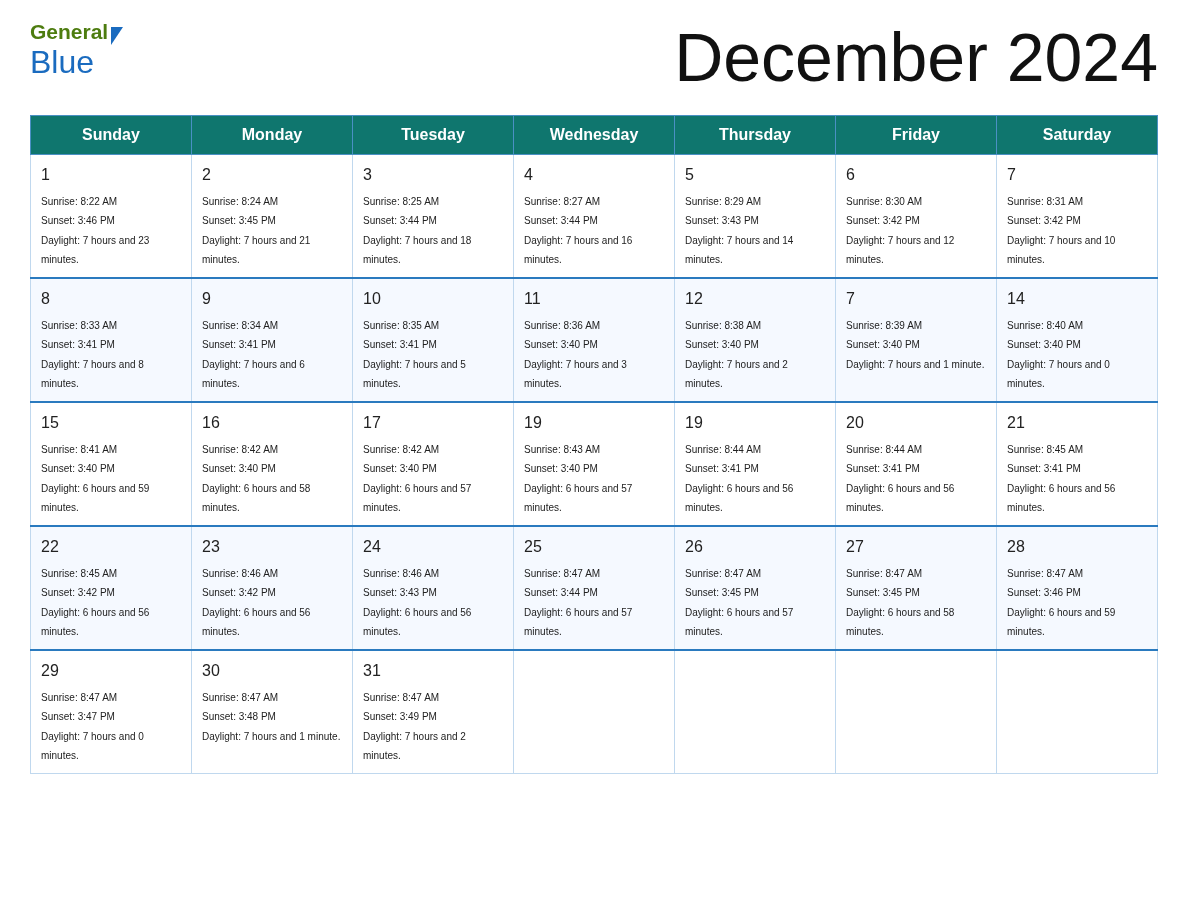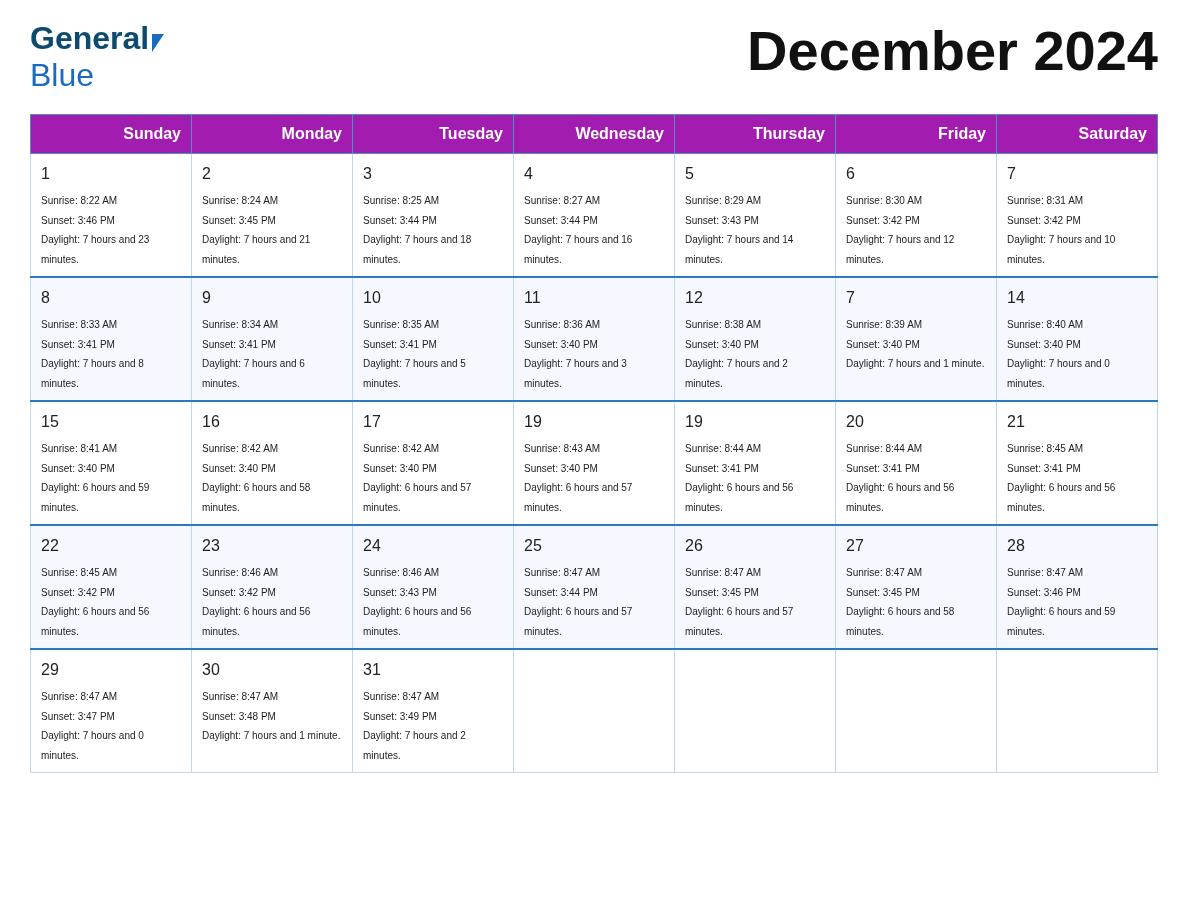--- a/index.html
+++ b/index.html
@@ -13,42 +13,42 @@
     .header {
       display: flex;
       justify-content: space-between;
       align-items: flex-start;
       margin-bottom: 20px;
     }
     .title-block {
       text-align: right;
     }
     .calendar-title {
-      font-size: 56px;
-      font-weight: bold;
+      font-size: 68px;
+      font-weight: normal;
       color: #111;
       line-height: 1.1;
     }
     .calendar-subtitle {
       font-size: 22px;
       color: #333;
       margin-top: 4px;
     }
     .calendar-table {
       width: 100%;
       border-collapse: collapse;
       border: 1px solid #4a90c4;
     }
     .calendar-table th {
-      background-color: #a21caf;
+      background-color: #0f766e;
       color: #ffffff;
       font-size: 16px;
       font-weight: bold;
       padding: 10px 10px;
-      text-align: right;
+      text-align: center;
       border: 1px solid #4a90c4;
     }
     .calendar-table td {
       vertical-align: top;
       padding: 8px 10px;
       border: 1px solid #c0d8ee;
       width: calc(100% / 7);
       min-height: 100px;
       font-size: 13px;
       color: #222;
@@ -74,23 +74,23 @@
     }
     .logo-wrapper {
       display: flex;
       flex-direction: column;
     }
     .logo-line1 {
       display: flex;
       align-items: center;
     }
     .logo-general {
-      font-size: 32px;
+      font-size: 21px;
       font-weight: bold;
-      color: #0c4a6e;
+      color: #4d7c0f;
     }
     .logo-triangle {
       width: 0;
       height: 0;
       border-style: solid;
       border-width: 18px 12px 0 0;
       border-color: #1a6bbf transparent transparent transparent;
       display: inline-block;
       margin-left: 3px;
       position: relative;

